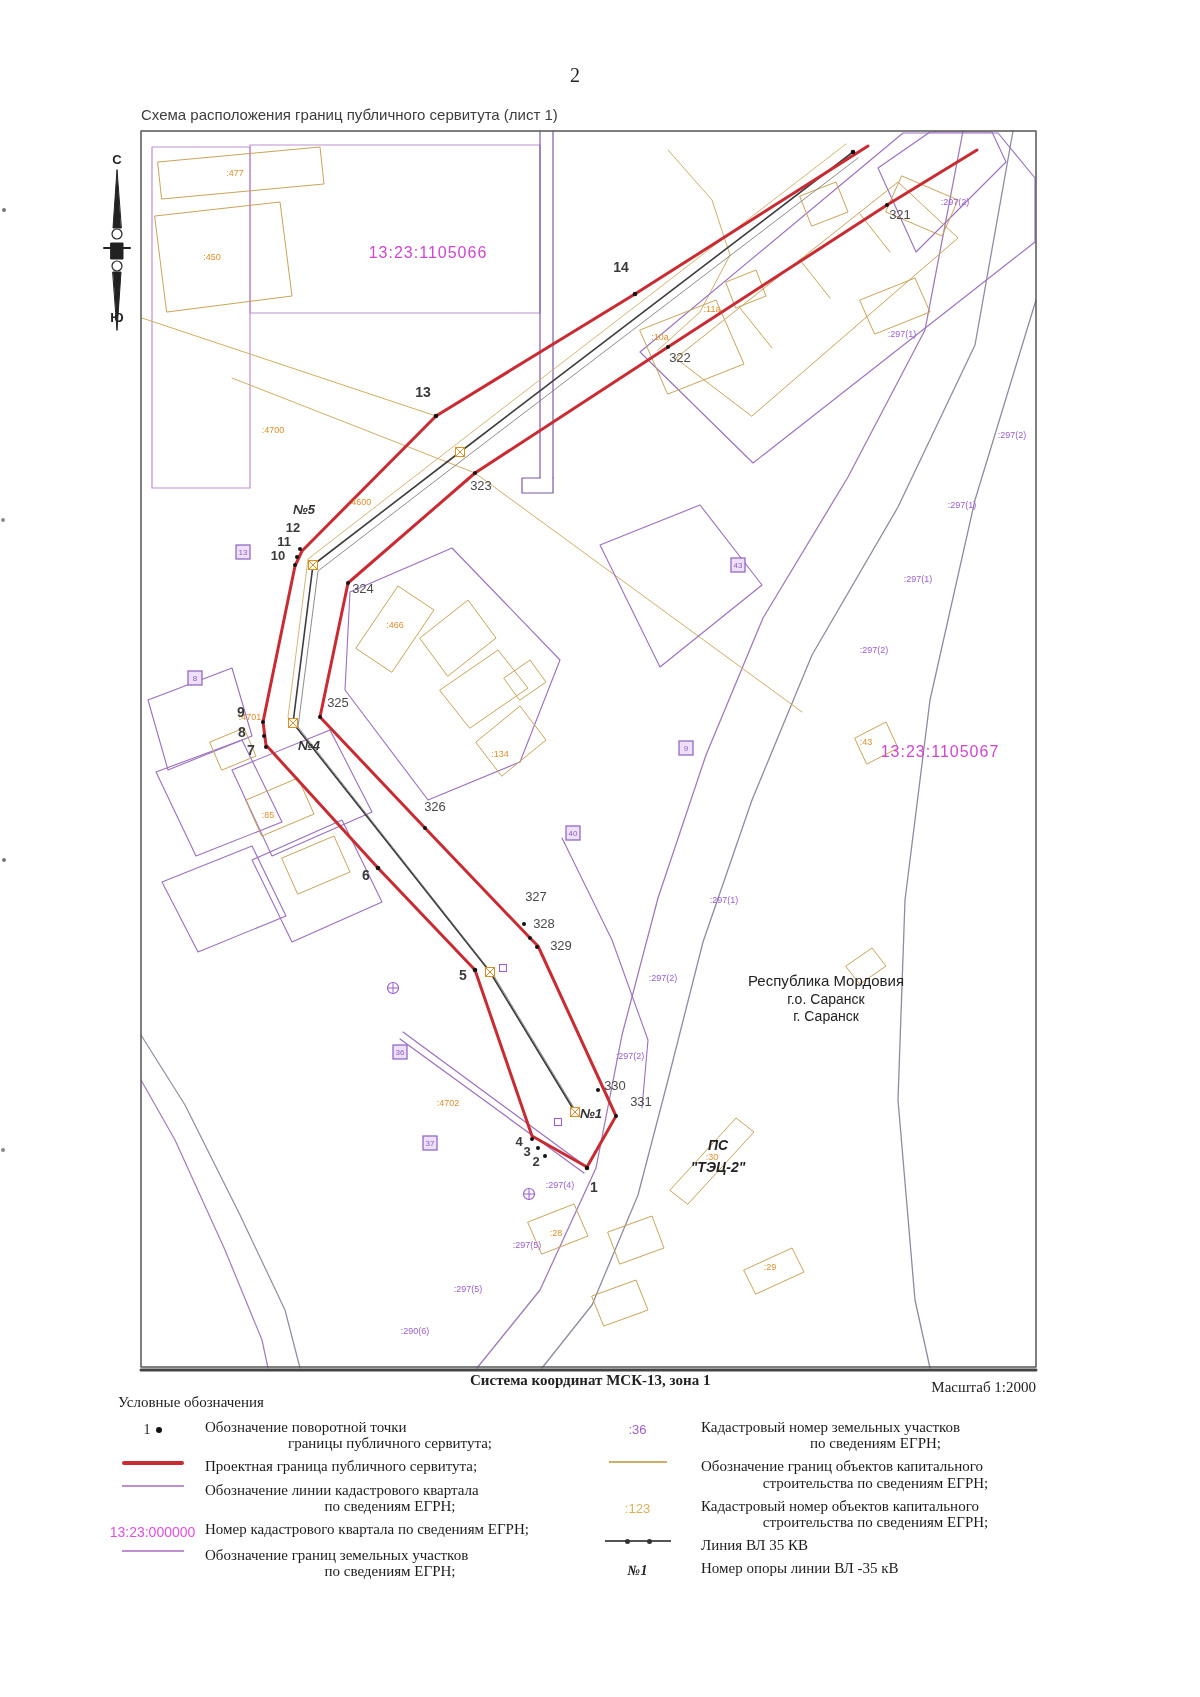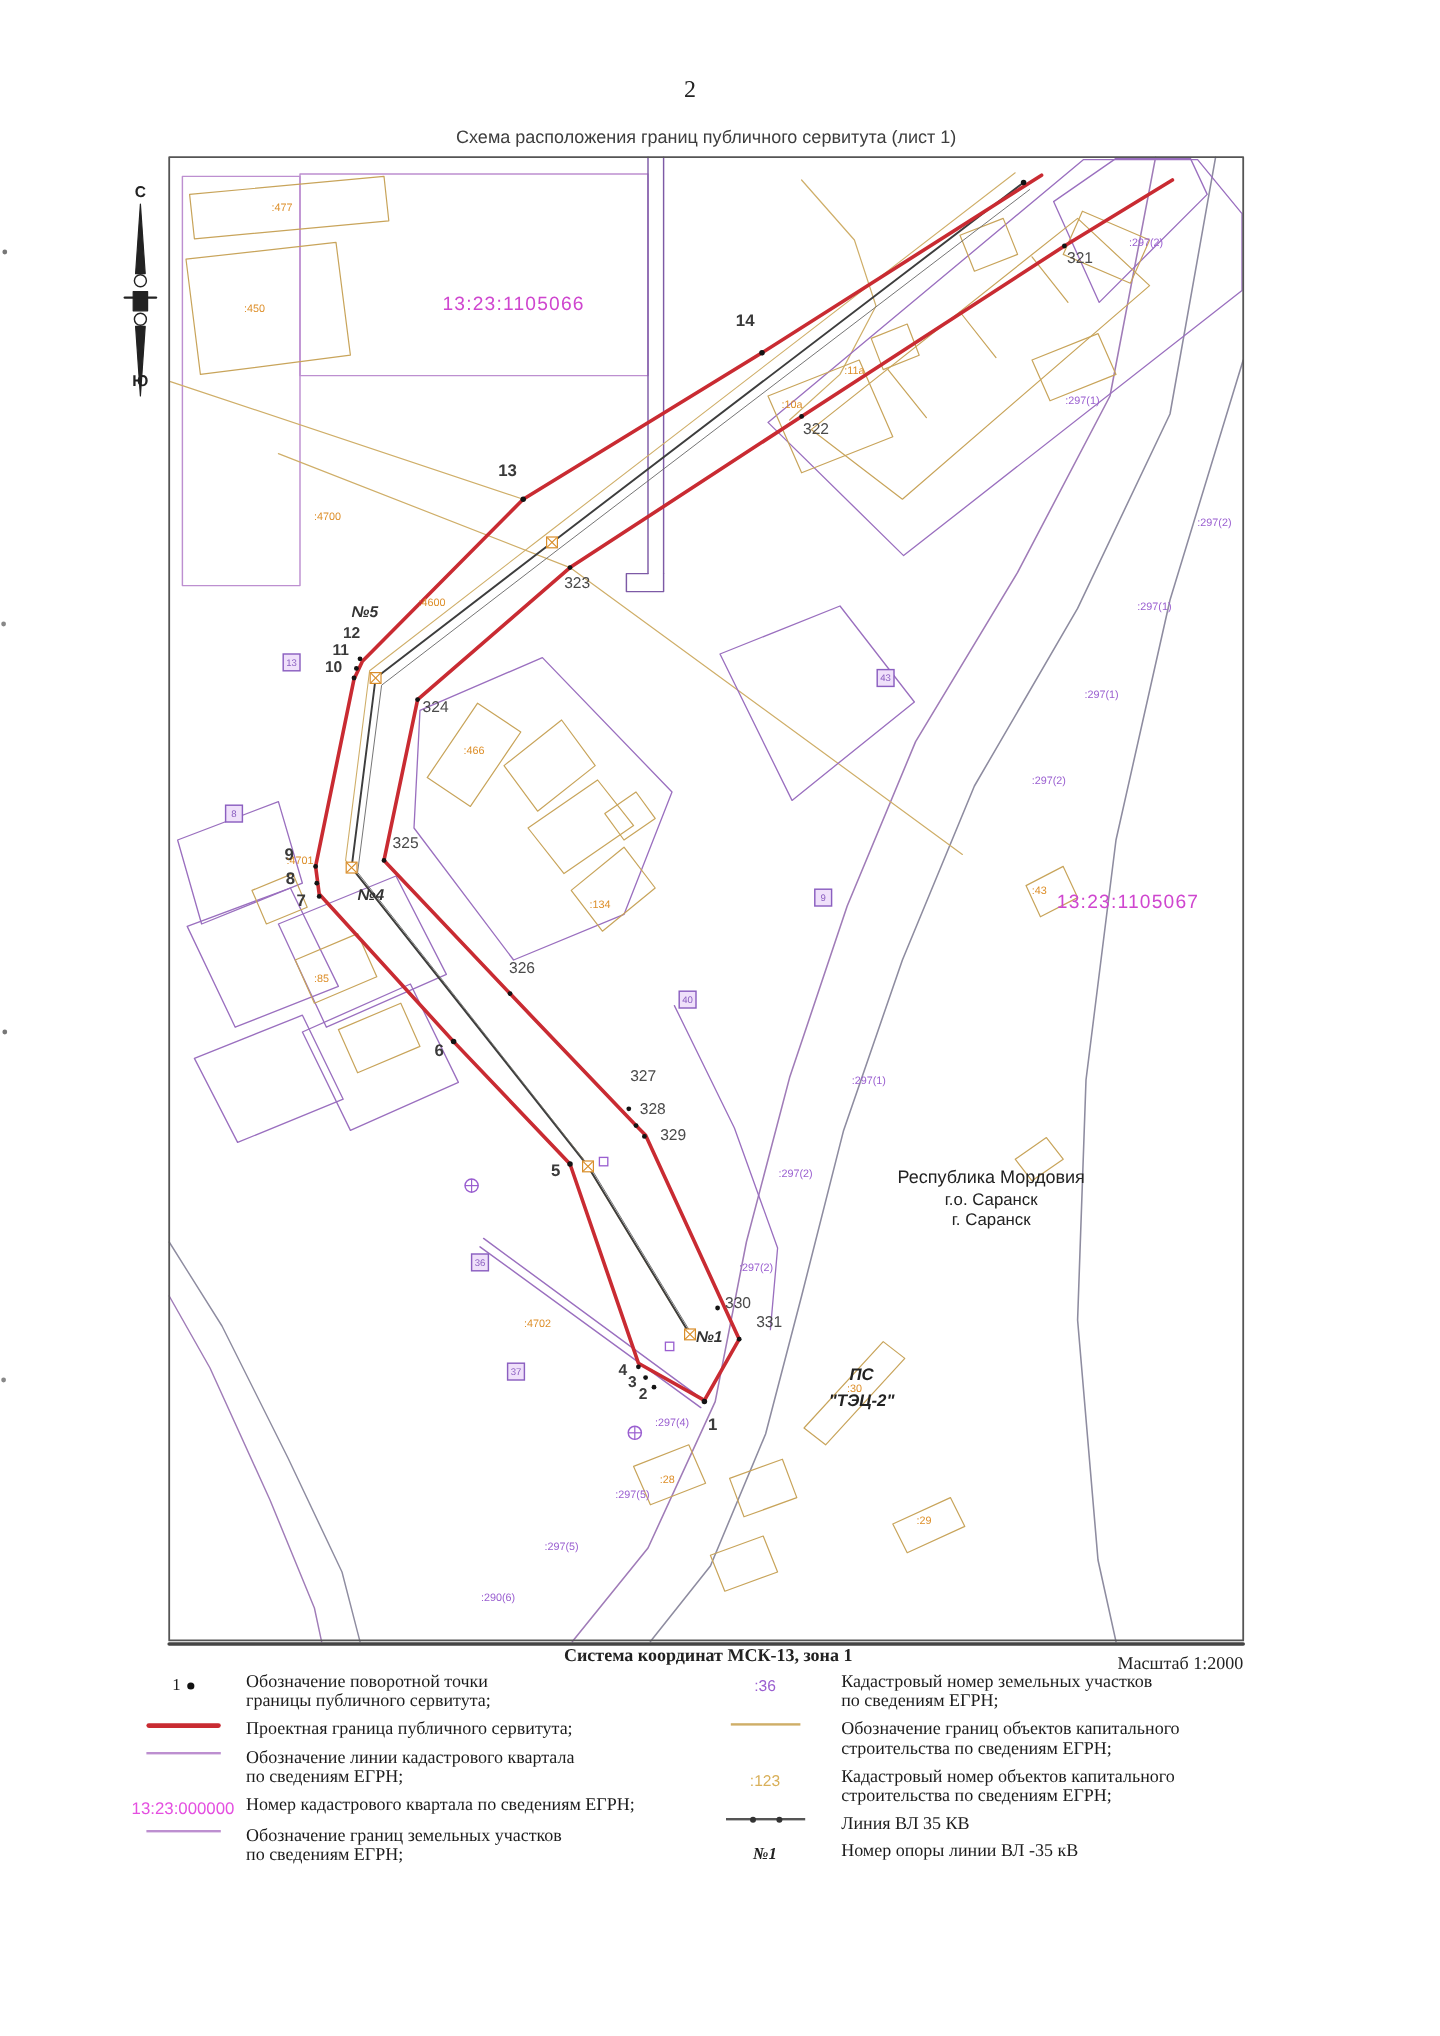--- a/index.html
+++ b/index.html
@@ -2,35 +2,35 @@
 <html><head>
 <meta charset="utf-8">
 <style>
   html,body{margin:0;padding:0;background:#e8e8e8;}
   .page{position:relative;width:1200px;height:1697px;background:#ffffff;overflow:hidden;
         font-family:"Liberation Serif",serif;color:#1c1c1c;}
   #map-svg{position:absolute;left:0;top:0;width:1200px;height:1697px;}
   #map-svg text{font-family:"Liberation Sans",sans-serif;}
   .page-number{position:absolute;left:475px;top:64px;width:200px;text-align:center;
                font-size:20px;color:#222;}
-  .map-title{position:absolute;left:141px;top:106px;width:895px;text-align:center;
+  .map-title{position:absolute;left:141px;top:106px;width:895px;text-align:left;
              font-family:"Liberation Sans",sans-serif;font-size:15px;color:#3d3d3d;}
   .coord-system{position:absolute;left:470px;top:1372px;font-size:15px;font-weight:600;color:#222;}
   .map-scale{position:absolute;right:164px;top:1379px;font-size:15px;color:#222;text-align:right;}
   .legend{position:absolute;left:100px;top:1394px;width:960px;font-size:15px;}
   .legend-heading{margin-left:18px;margin-bottom:8px;color:#1c1c1c;}
   .legend-cols{display:flex;}
   .lcol{width:490px;}
   .rcol{width:460px;}
   .lrow{display:flex;margin-bottom:7px;align-items:flex-start;}
   .sym{width:105px;flex:none;display:flex;align-items:center;justify-content:center;padding-top:3px;}
   .rcol .sym{width:95px;}
   .txt{width:370px;line-height:1.08;}
   .rcol .txt{width:355px;margin-left:16px;}
-  .l2{display:block;text-align:left;}
+  .l2{display:block;text-align:center;}
   .pt-num{font-size:14px;margin-right:5px;}
   .pt-dot{width:6px;height:6px;border-radius:50%;background:#111;display:inline-block;}
   .sw{display:block;}
   .red-sw{width:62px;height:4px;background:#c92b32;border-radius:2px;}
   .purple-sw{width:62px;height:2px;background:#bd8fd0;}
   .tan-sw{width:58px;height:2px;background:#cfae68;}
   .power-sw{width:66px;height:2px;background:#555;position:relative;}
   .power-sw::before,.power-sw::after{content:"";position:absolute;top:-1.5px;width:5px;height:5px;
       border-radius:50%;background:#333;}
   .power-sw::before{left:20px;}
@@ -270,20 +270,21 @@
       <polygon points="141,131 1036,131 1036,1367 141,1367" fill="none" stroke="#555" stroke-width="1.5" stroke-linejoin="round" stroke-linecap="round"></polygon>
       <polyline points="141,1370 1036,1370" fill="none" stroke="#444" stroke-width="3" stroke-linejoin="round" stroke-linecap="round"></polyline>
     </svg>
 
   <div class="page-number">2</div>
   <div class="map-title">Схема расположения границ публичного сервитута (лист 1)</div>
   <div class="coord-system">Система координат МСК-13, зона 1</div>
   <div class="map-scale">Масштаб 1:2000</div>
 
   <div class="legend">
+    <div class="legend-heading">Условные обозначения</div>
     <div class="legend-cols">
       <div class="lcol">
         <div class="lrow">
           <div class="sym">
             <span class="pt-num">1</span>
             <span class="pt-dot"></span>
           </div>
           <div class="txt">
             <span class="l1">Обозначение поворотной точки</span>
             <span class="l2">границы публичного сервитута;</span>

